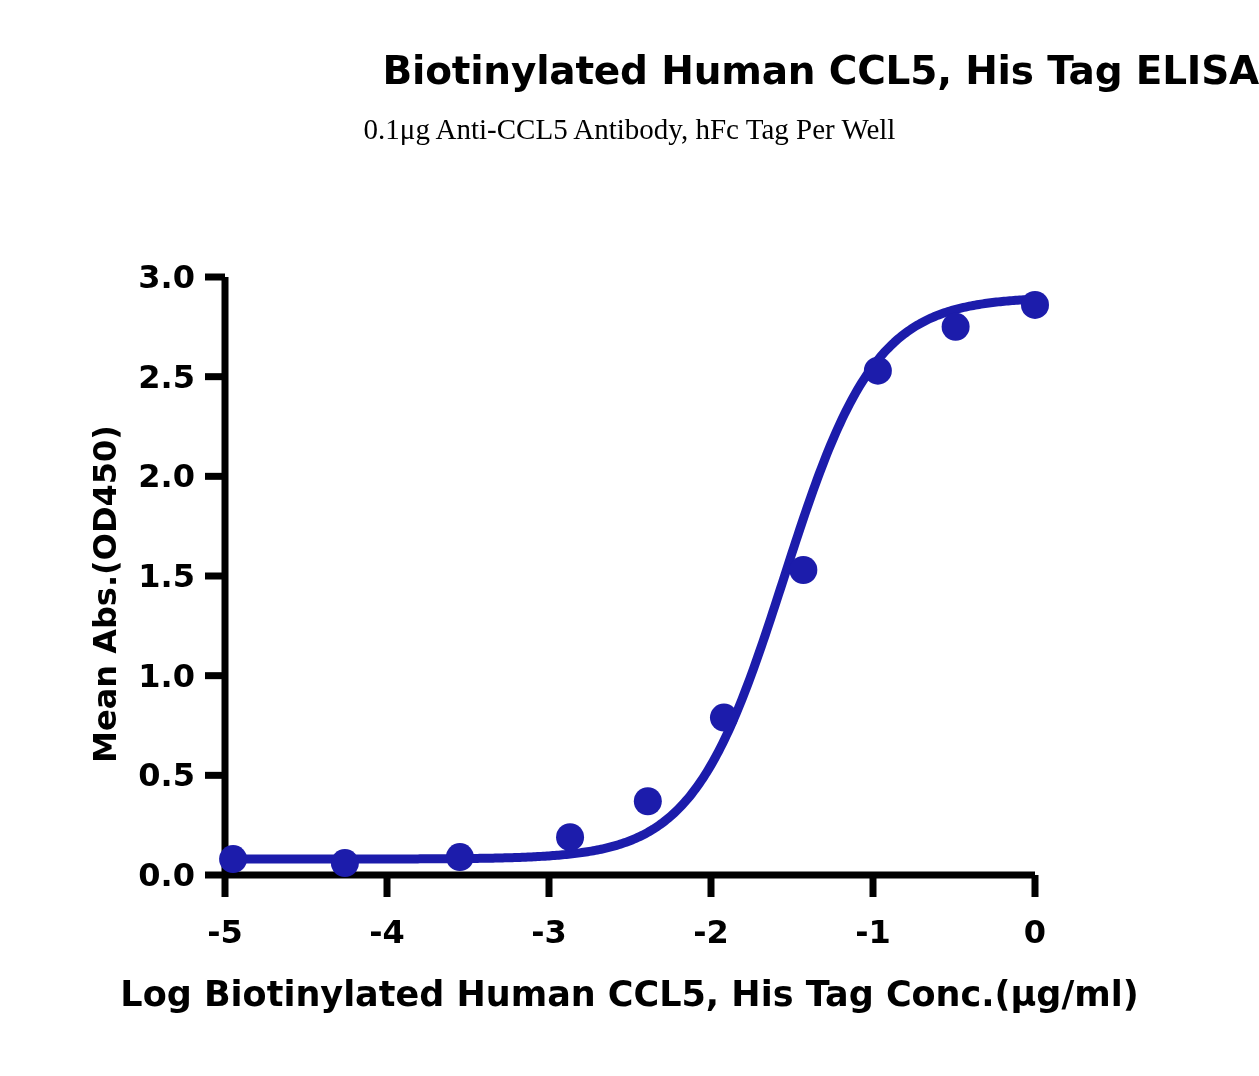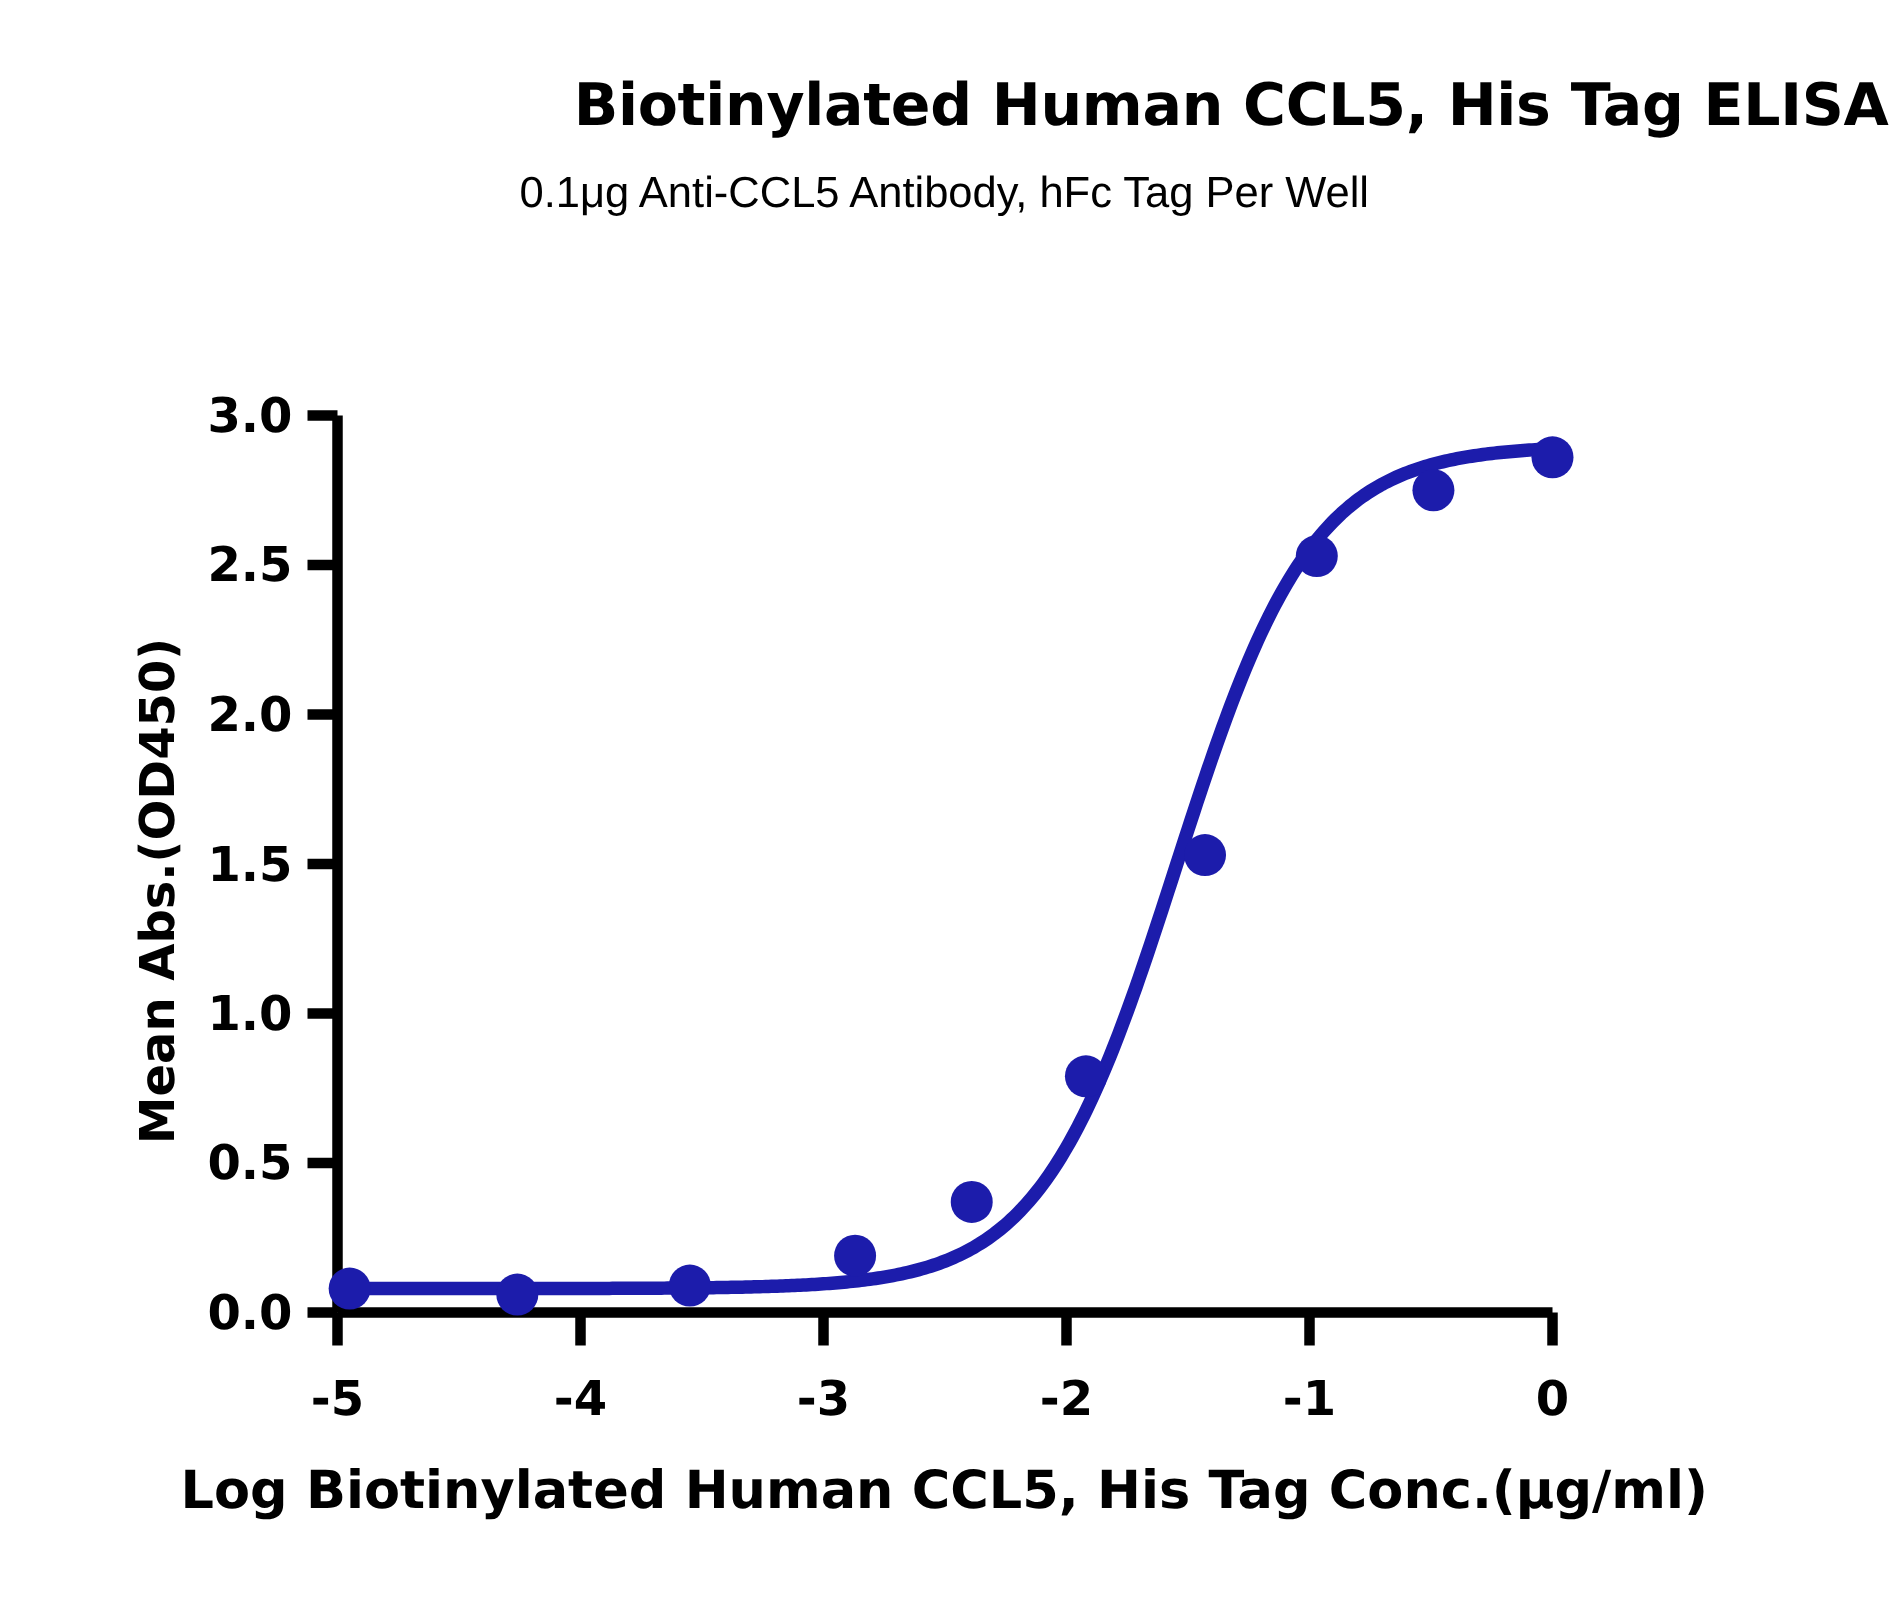--- a/index.html
+++ b/index.html
@@ -34,21 +34,21 @@
   }
   .chart-subtitle {
     position: absolute;
     left: 0;
     top: 113px;
     width: 1259px;
     text-align: center;
     font-size: 29px;
     font-weight: 400;
     color: #000000;
-    font-family: Liberation Sans, sans-serif;
+    font-family: Liberation Serif, serif;
   }
   .ylabel {
     position: absolute;
     left: -215px;
     top: 575px;
     width: 640px;
     text-align: center;
     transform: rotate(-90deg);
     transform-origin: center center;
     font-size: 32px;

